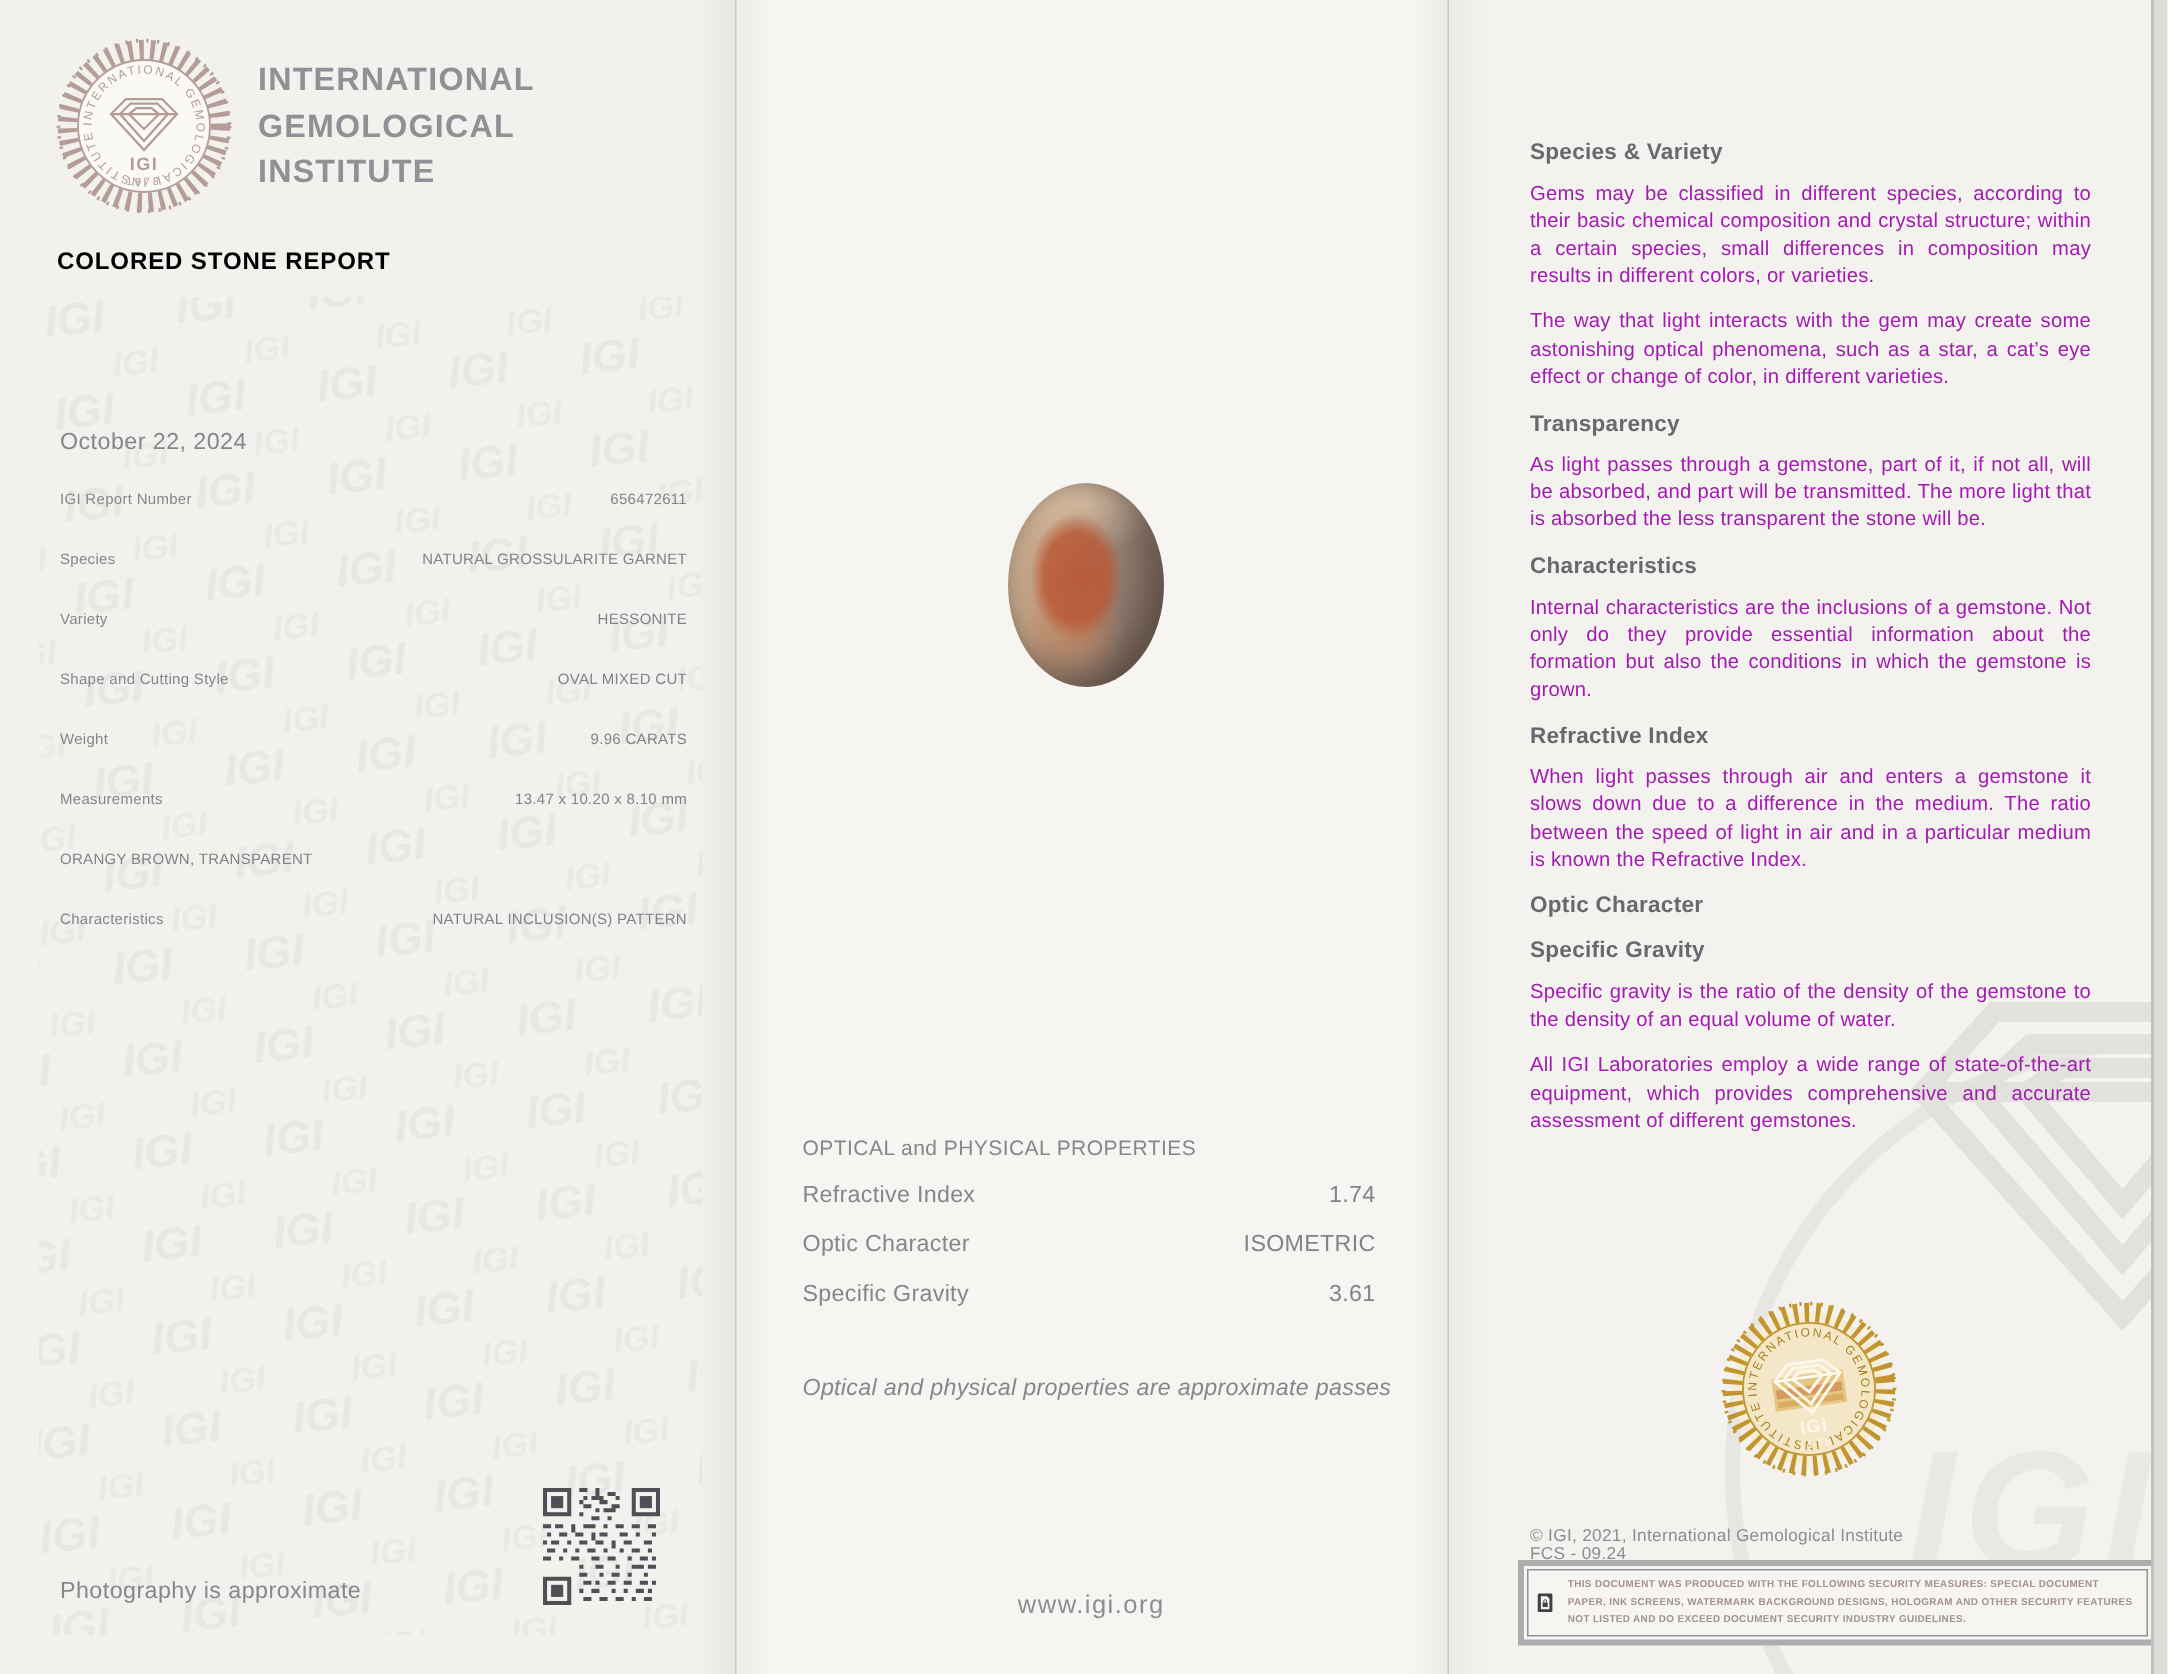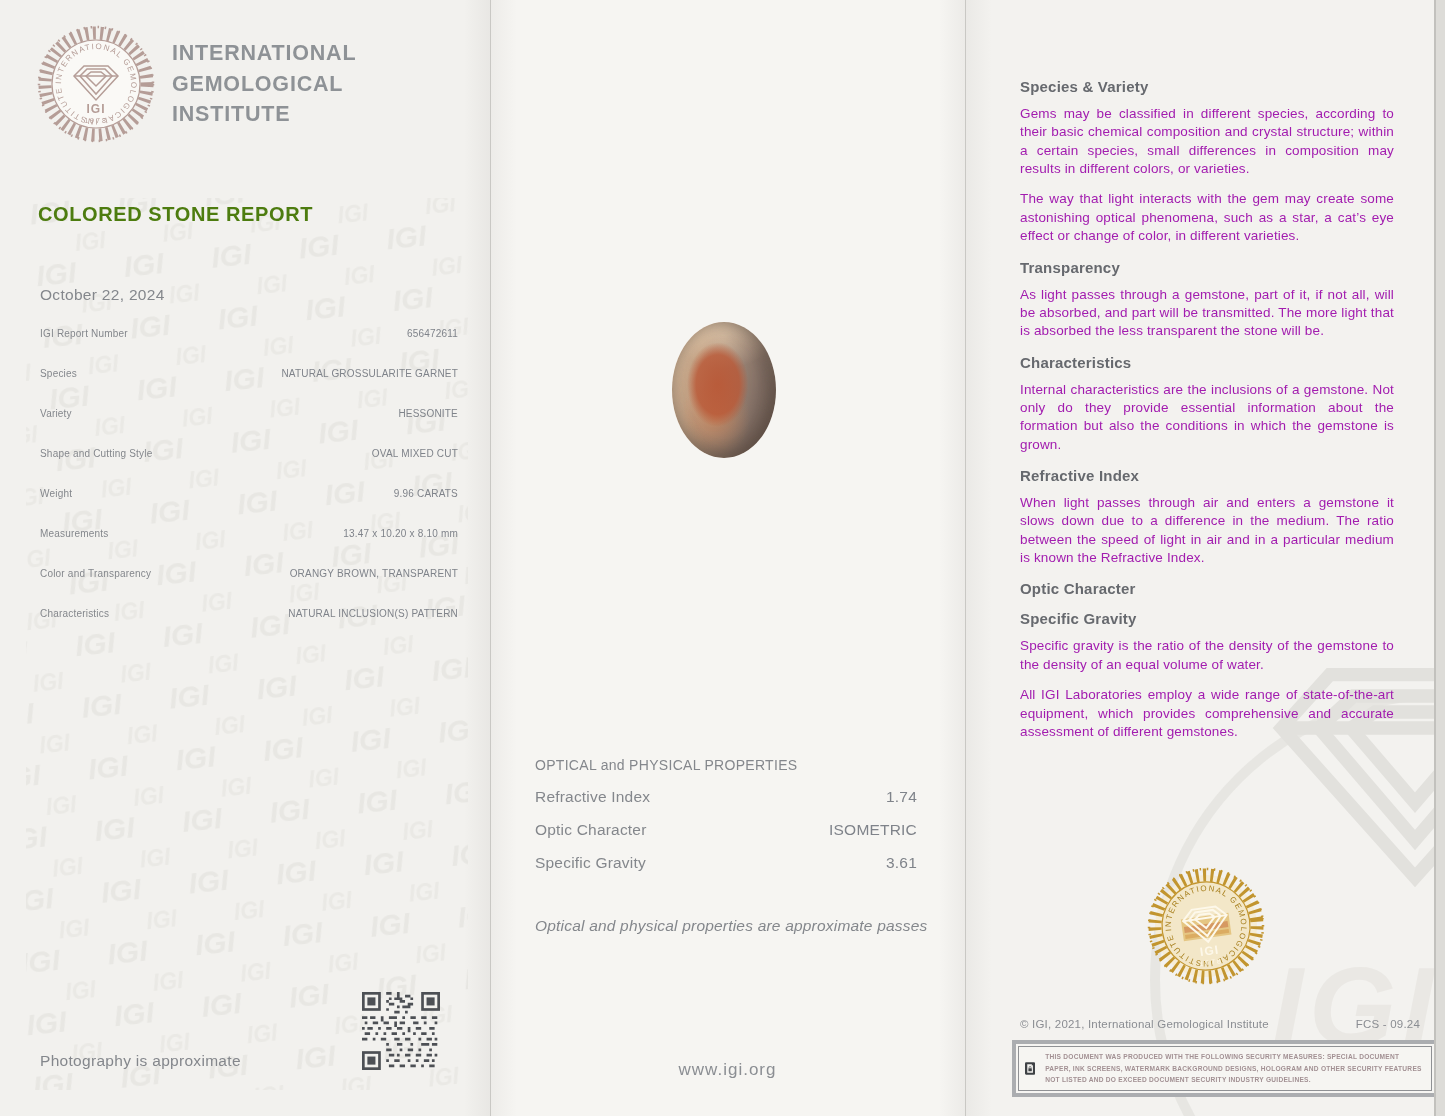--- a/index.html
+++ b/index.html
@@ -17,21 +17,21 @@
       background:linear-gradient(90deg,rgba(120,115,110,.07) 0%,rgba(120,115,110,0) 100%);}
   .page-edge{position:absolute;top:0;right:0;width:9px;height:100%;background:#dddcd8;z-index:6;}
   .page-edge-line{position:absolute;top:0;right:9px;width:2px;height:100%;background:#c2c1bd;z-index:6;}
 
   
   .seal{position:absolute;z-index:3;}
   .seal-left{left:36px;top:24px;width:120px;height:120px;color:#b59d97;}
   .org-title{position:absolute;left:172px;top:38px;width:185px;z-index:3;
       font-size:21.5px;line-height:1.42;font-weight:bold;letter-spacing:.8px;color:#8e9296;}
   .report-type{position:absolute;left:38px;top:166px;z-index:3;
-      font-size:20px;font-weight:bold;letter-spacing:.6px;color:#4d7c0f;margin-top:37px;}
+      font-size:16px;font-weight:bold;letter-spacing:.6px;color:#000000;}
   .wm-tiles{position:absolute;left:26px;top:198px;width:442px;height:892px;z-index:1;}
   .date{position:absolute;left:40px;top:286px;z-index:3;font-size:15.5px;letter-spacing:.3px;}
   .fields{position:absolute;left:40px;top:324px;width:418px;z-index:3;}
   .lrow{display:flex;justify-content:space-between;margin-bottom:21px;font-size:10px;line-height:19px;letter-spacing:.2px;}
   .llabel{white-space:nowrap;color:#84878c;}
   .lvalue{max-width:232px;text-align:right;color:#7f838a;}
   .qr{position:absolute;left:362px;top:992px;width:78px;height:78px;z-index:3;}
   .photo-note{position:absolute;left:40px;top:1052px;z-index:3;font-size:15.5px;letter-spacing:.3px;}
 
   
@@ -45,32 +45,32 @@
                 inset 6px 8px 14px rgba(238,219,192,.45);}
   .props{position:absolute;left:535px;top:757px;width:382px;z-index:3;}
   .props-title{font-size:14px;letter-spacing:.3px;margin-bottom:14px;}
   .prow{display:flex;justify-content:space-between;font-size:15.5px;letter-spacing:.2px;margin-bottom:14px;line-height:19px;}
   .pvalue{text-align:right;color:#7f838a;}
   .props-note{position:absolute;left:535px;top:917px;z-index:3;font-size:15.5px;font-style:italic;letter-spacing:.2px;}
   .website{position:absolute;left:490px;top:1060px;width:475px;text-align:center;z-index:3;
       font-size:17px;letter-spacing:1px;color:#8b8e93;}
 
   
-  .rcontent{position:absolute;left:1020px;top:78px;width:374px;z-index:3;}
+  .rcontent{position:absolute;left:1020px;top:93px;width:374px;z-index:3;}
   .rsec{margin-bottom:13px;}
   .rsec h3{font-size:15px;font-weight:bold;color:#66696e;letter-spacing:.2px;margin:0 0 10px 0;}
   .rsec p{font-size:13.5px;line-height:1.36;letter-spacing:.15px;color:#a21caf;text-align:justify;margin:0 0 12px 0;}
   .seal-gold{left:1146px;top:866px;width:120px;height:120px;color:#c2952f;transform:rotate(-8deg);}
   .wm-diamond{position:absolute;left:1255px;top:600px;width:320px;height:320px;z-index:1;}
   .wm-circle{position:absolute;left:1150px;top:690px;width:560px;height:560px;border-radius:50%;
       border:10px solid rgba(210,208,202,.35);z-index:1;}
   .wm-igi{position:absolute;left:1272px;top:942px;z-index:1;font-size:112px;font-weight:800;font-style:italic;
       letter-spacing:6px;color:#eae8e4;}
   .rfooter{position:absolute;left:1020px;top:1018px;width:400px;display:flex;justify-content:space-between;z-index:3;
-      font-size:11.5px;color:#8a8d92;letter-spacing:.2px;}
+      font-size:11.5px;color:#8a8d92;letter-spacing:.2px;flex-direction:column;}
   .sec-bar{position:absolute;left:1012px;top:1040px;width:414px;z-index:3;
       border:4px solid #abadb0;padding:2px;background:#f6f5f2;}
   .sec-bar-inner{border:1px solid #8f9194;display:flex;align-items:center;gap:10px;padding:4px 8px 4px 6px;}
   .sec-text{font-size:6.6px;line-height:1.75;letter-spacing:.25px;color:#a29093;font-weight:bold;}
 </style>
 </head>
 <body>
 
 <div class="page">
 
@@ -153,21 +153,20 @@
     </div>
     <div class="lrow">
       <span class="llabel">Weight</span>
       <span class="lvalue">9.96 CARATS</span>
     </div>
     <div class="lrow">
       <span class="llabel">Measurements</span>
       <span class="lvalue">13.47 x 10.20 x 8.10 mm</span>
     </div>
     <div class="lrow">
-      <span class="llabel">Color and Transparency</span>
       <span class="lvalue">ORANGY BROWN, TRANSPARENT</span>
     </div>
     <div class="lrow">
       <span class="llabel">Characteristics</span>
       <span class="lvalue">NATURAL INCLUSION(S) PATTERN</span>
     </div>
   </div>
 
   <svg class="qr" viewBox="0 0 29 29">
     <g fill="#4d5055">

